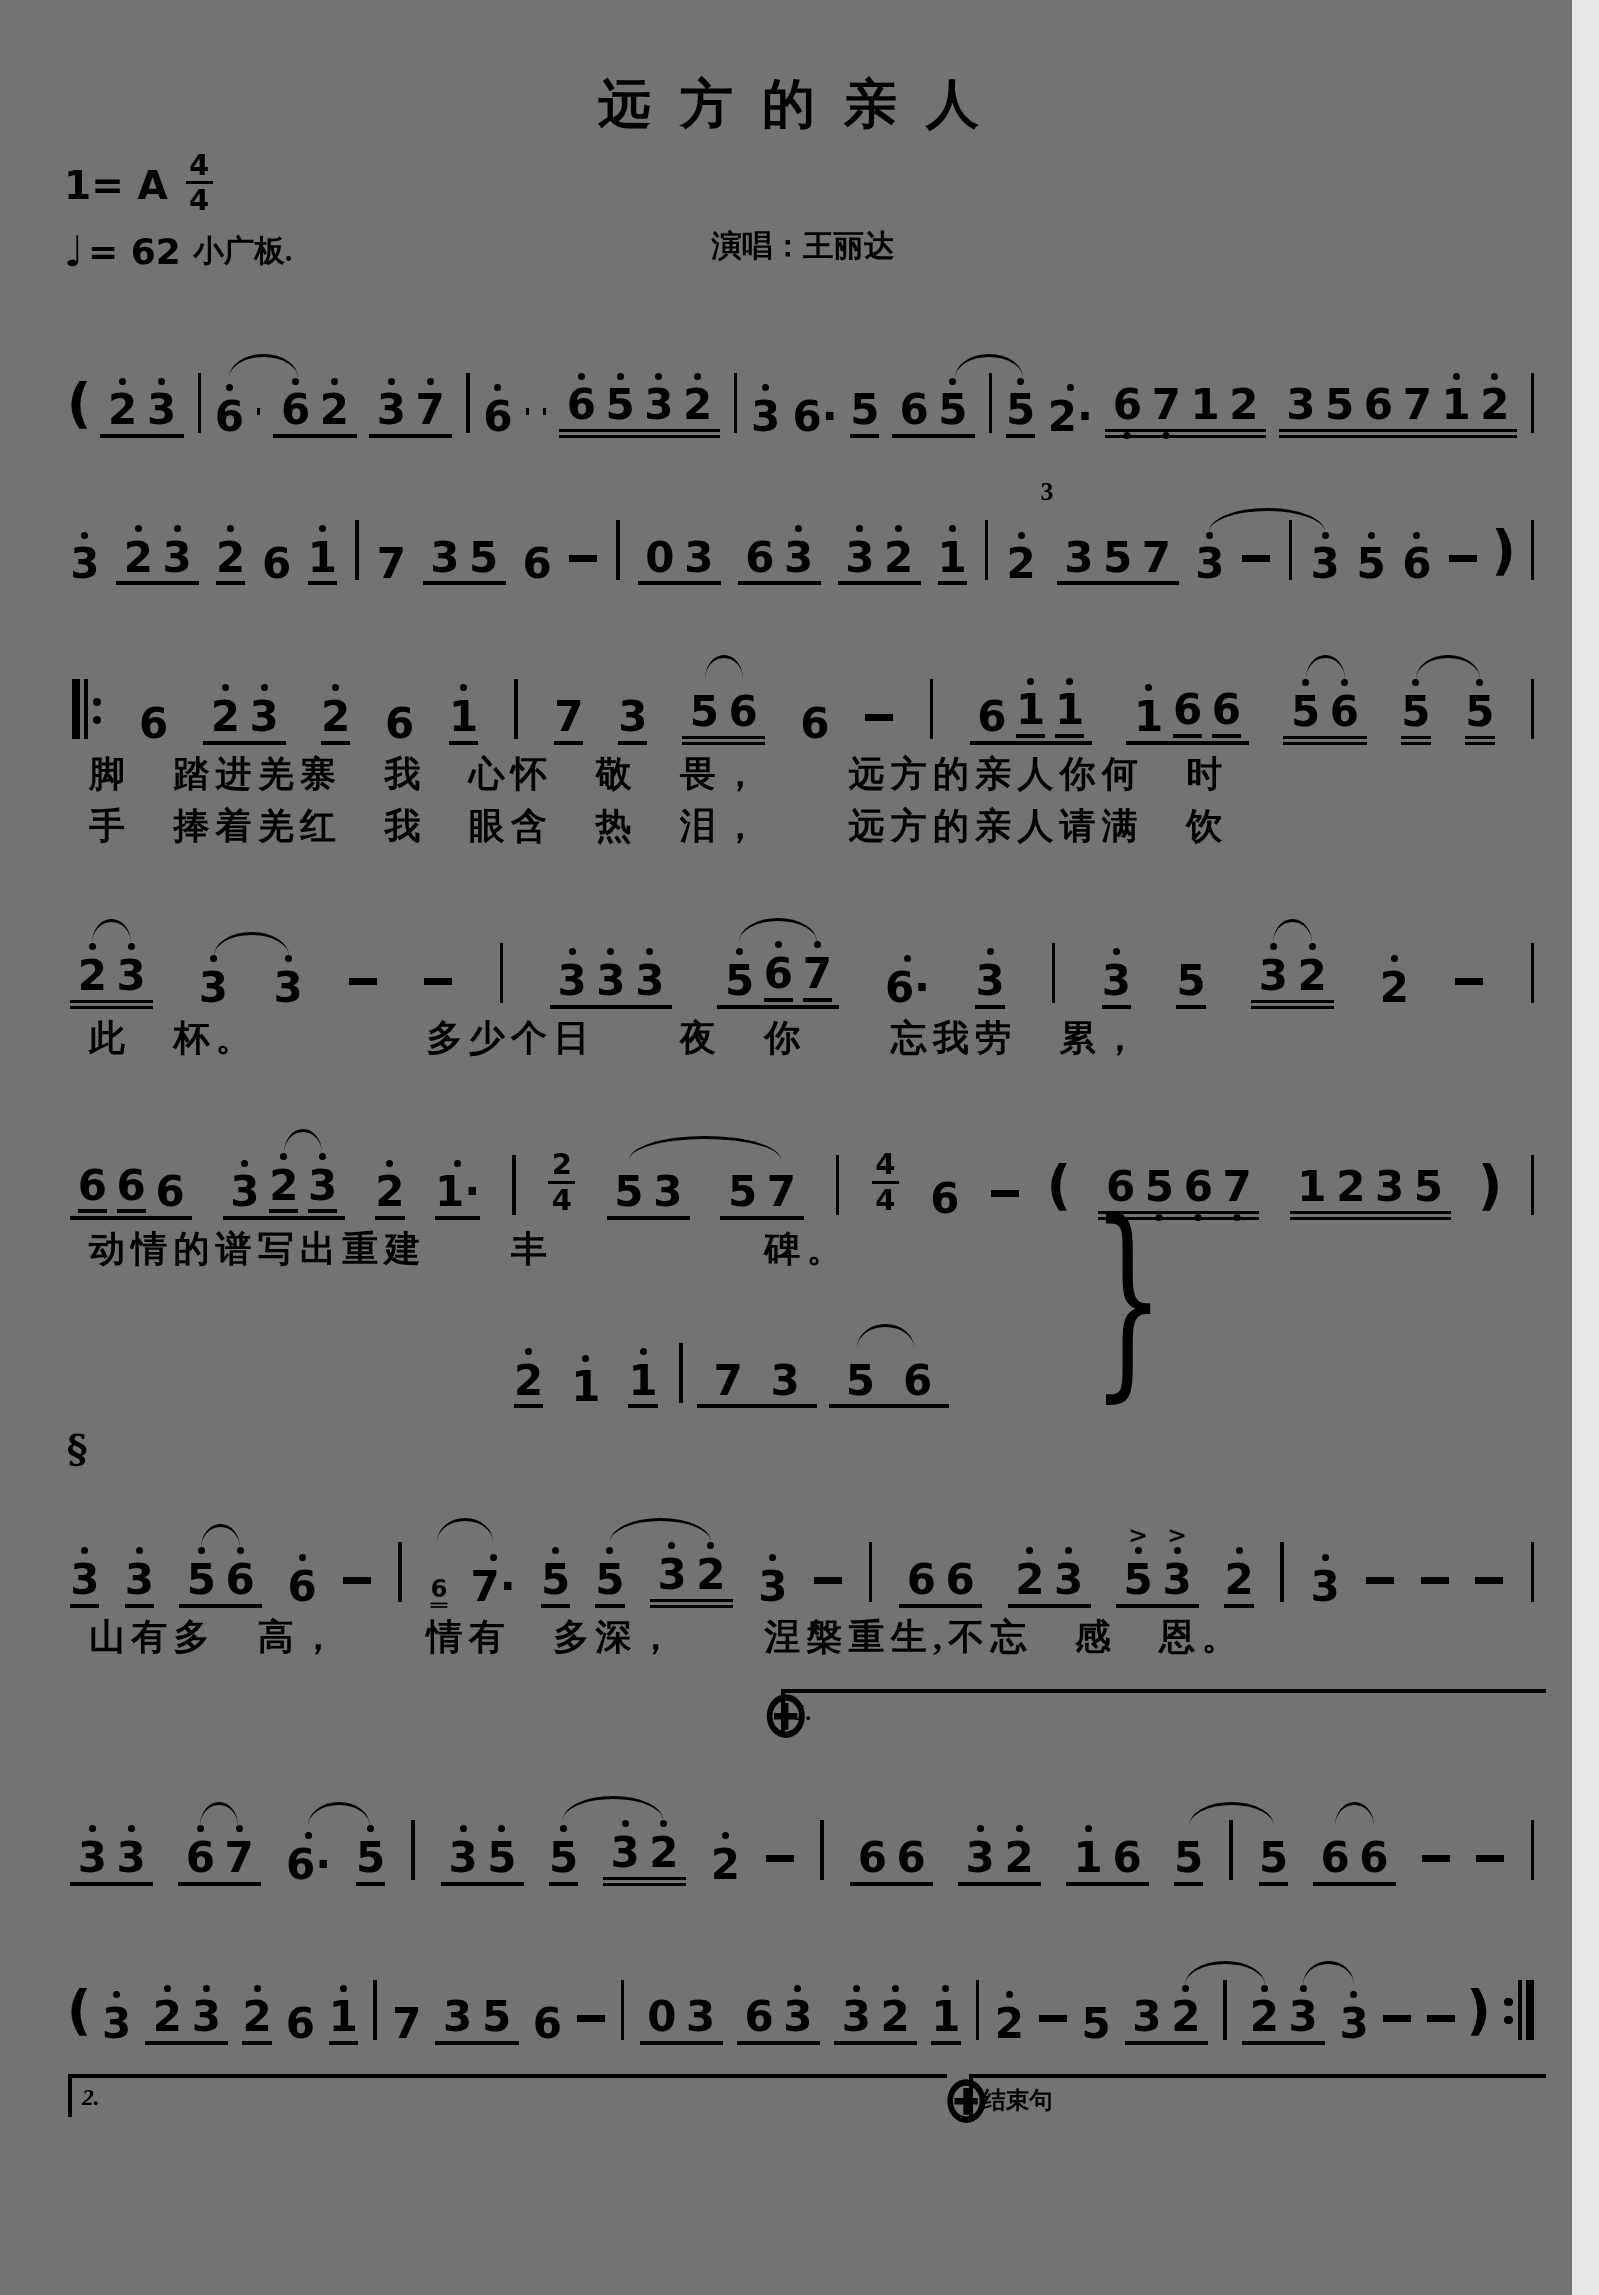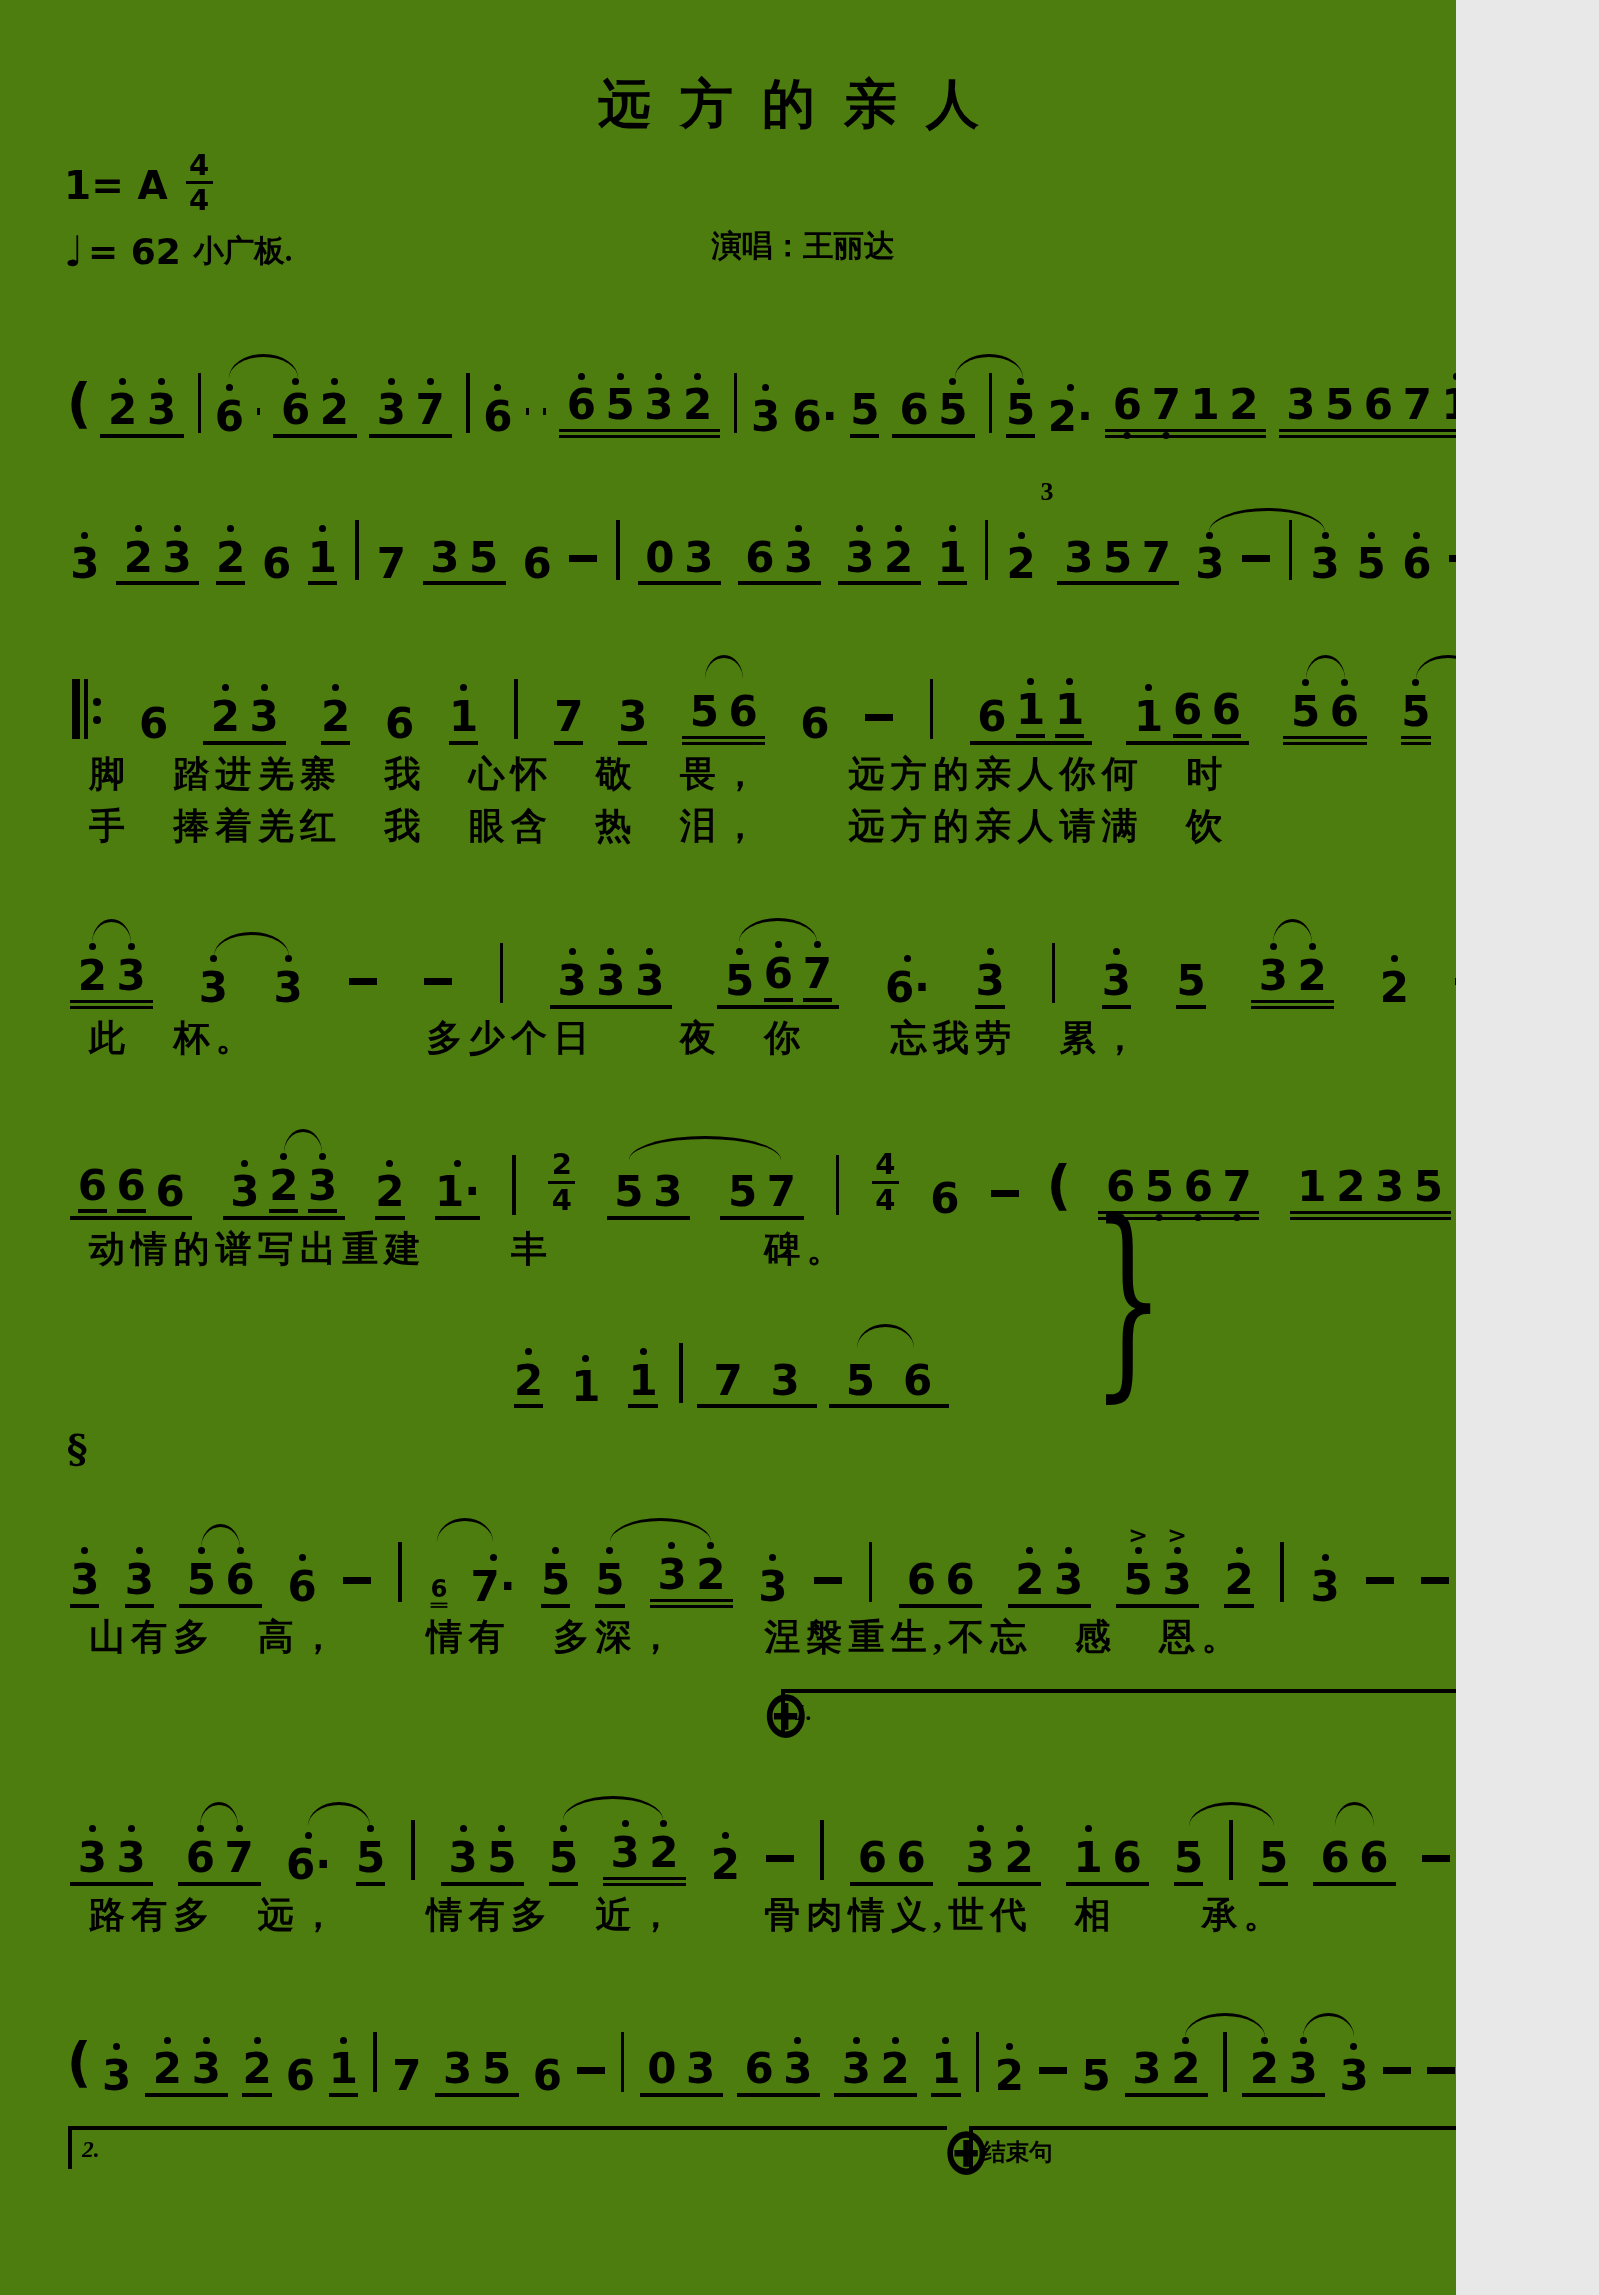--- a/index.html
+++ b/index.html
@@ -1,17 +1,17 @@
 <!DOCTYPE html>
 <html style="font-size:11px"><head>
 <meta charset="utf-8">
 <style>
   html,body{margin:0;padding:0;background:#e8e8e8;}
   .page{
-    width:1456px;height:2295px;background:#4d7c0f;color:#000;
+    width:1572px;height:2295px;background:#737373;color:#000;
     position:relative;overflow:hidden;
     font-family:"DejaVu Sans","Liberation Sans",sans-serif;
   }
   .content{position:absolute;left:64px;top:62px;width:1478px;}
 
   
   .hdr{position:relative;height:229px;}
   .title{position:absolute;left:0;right:0;top:7px;text-align:center;
          font-size:53px;font-weight:bold;letter-spacing:29px;
          font-family:"DejaVu Serif","Liberation Serif",serif;}
@@ -1041,21 +1041,20 @@
             <span class="dash"></span>
             <span class="barw">
               <i class="bl"></i>
             </span>
             <div class="slur" style="left: 136px; width: 38px; top: 59px;"></div>
             <div class="slur" style="left: 244px; width: 62px; top: 59px;"></div>
             <div class="slur" style="left: 499px; width: 100px; top: 53px;"></div>
             <div class="slur" style="left: 1125px; width: 85px; top: 59px;"></div>
             <div class="slur" style="left: 1271px; width: 39px; top: 59px;"></div>
           </div>
-          <div class="lyr">路有多　远，　　情有多　近，　　骨肉情义,世代　相　　承。</div>
         </div>
         <div class="sys">
           <div class="nrow">
             <span class="par">(</span>
             <span class="n">
               <i class="da on"></i>
               <b>3</b>
             </span>
             <span class="grp">
               <span class="n">

